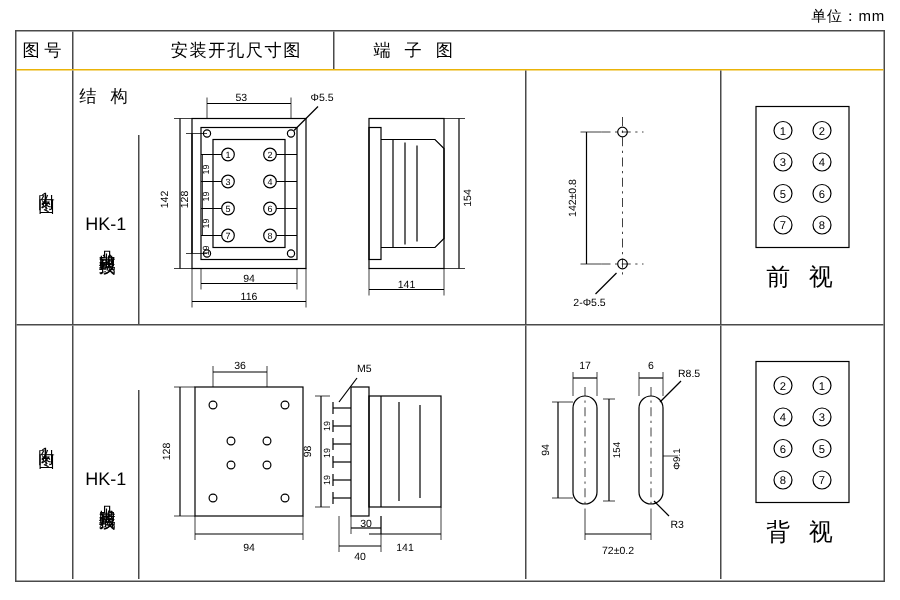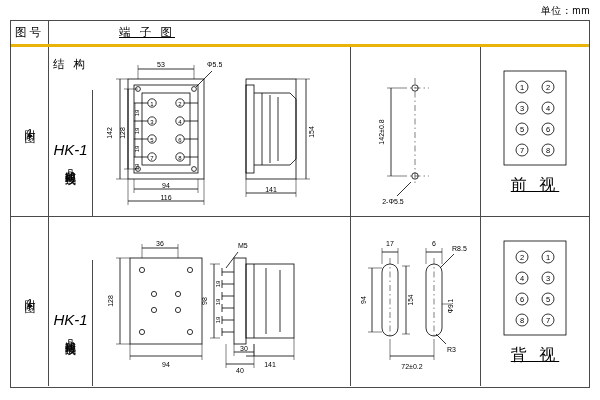--- a/index.html
+++ b/index.html
@@ -32,60 +32,59 @@
     border: 1px solid #4a4a4a;
     box-sizing: border-box;
   }
   .row {
     display: flex;
     width: 100%;
     box-sizing: border-box;
   }
   .hdr {
     height: 26px;
-    border-bottom: 3px solid #eab308;
+    border-bottom: 1px solid #eab308;
   }
   .body-row {
     height: 170px;
     border-bottom: 1px solid #4a4a4a;
   }
   .body-row.last {
     border-bottom: none;
     height: 169px;
   }
   .cell {
     border-right: 1px solid #4a4a4a;
     box-sizing: border-box;
     position: relative;
     display: flex;
     align-items: center;
     justify-content: center;
     font-size: 11px;
   }
   .cell.last {
     border-right: none;
-    text-decoration: underline;
   }
   .c1 { width: 38px; }
   .c2 { width: 44px; margin-top: 43px; }
   .c3 { width: 258px; }
   .c4 { width: 130px; }
   .c5 { width: 108px; }
   .hdr .cell { font-size: 11.5px; letter-spacing: 3px; }
   .hdr .c3 { letter-spacing: 6px; }
   .hdr .c4 { letter-spacing: 1px; }
 
   .struct {
     display: flex;
     flex-direction: column;
     align-items: center;
     justify-content: center;
     gap: 2px;
   }
-  .struct .code { font-size: 15px; font-style: italic; }
+  .struct .code { font-size: 12px; }
   .struct .vt {
     writing-mode: vertical-rl;
     text-orientation: upright;
     font-size: 11px;
     letter-spacing: 1px;
     line-height: 1.1;
   }
   .idxcell {
     flex-direction: column;
   }
@@ -111,20 +110,21 @@
 </head>
 <body>
 
 <div class="unit">单位：mm</div>
 
 <div class="table">
 
   <div class="row hdr">
     <div class="cell c1">图号</div>
     <div class="cell c2">结 构</div>
+    <div class="cell c4">安装开孔尺寸图</div>
     <div class="cell c5 last">端 子 图</div>
   </div>
 
   <div class="row body-row">
 
     <div class="cell c1 idxcell">
       <span class="vt">附图1</span>
     </div>
 
     <div class="cell c2 struct">

